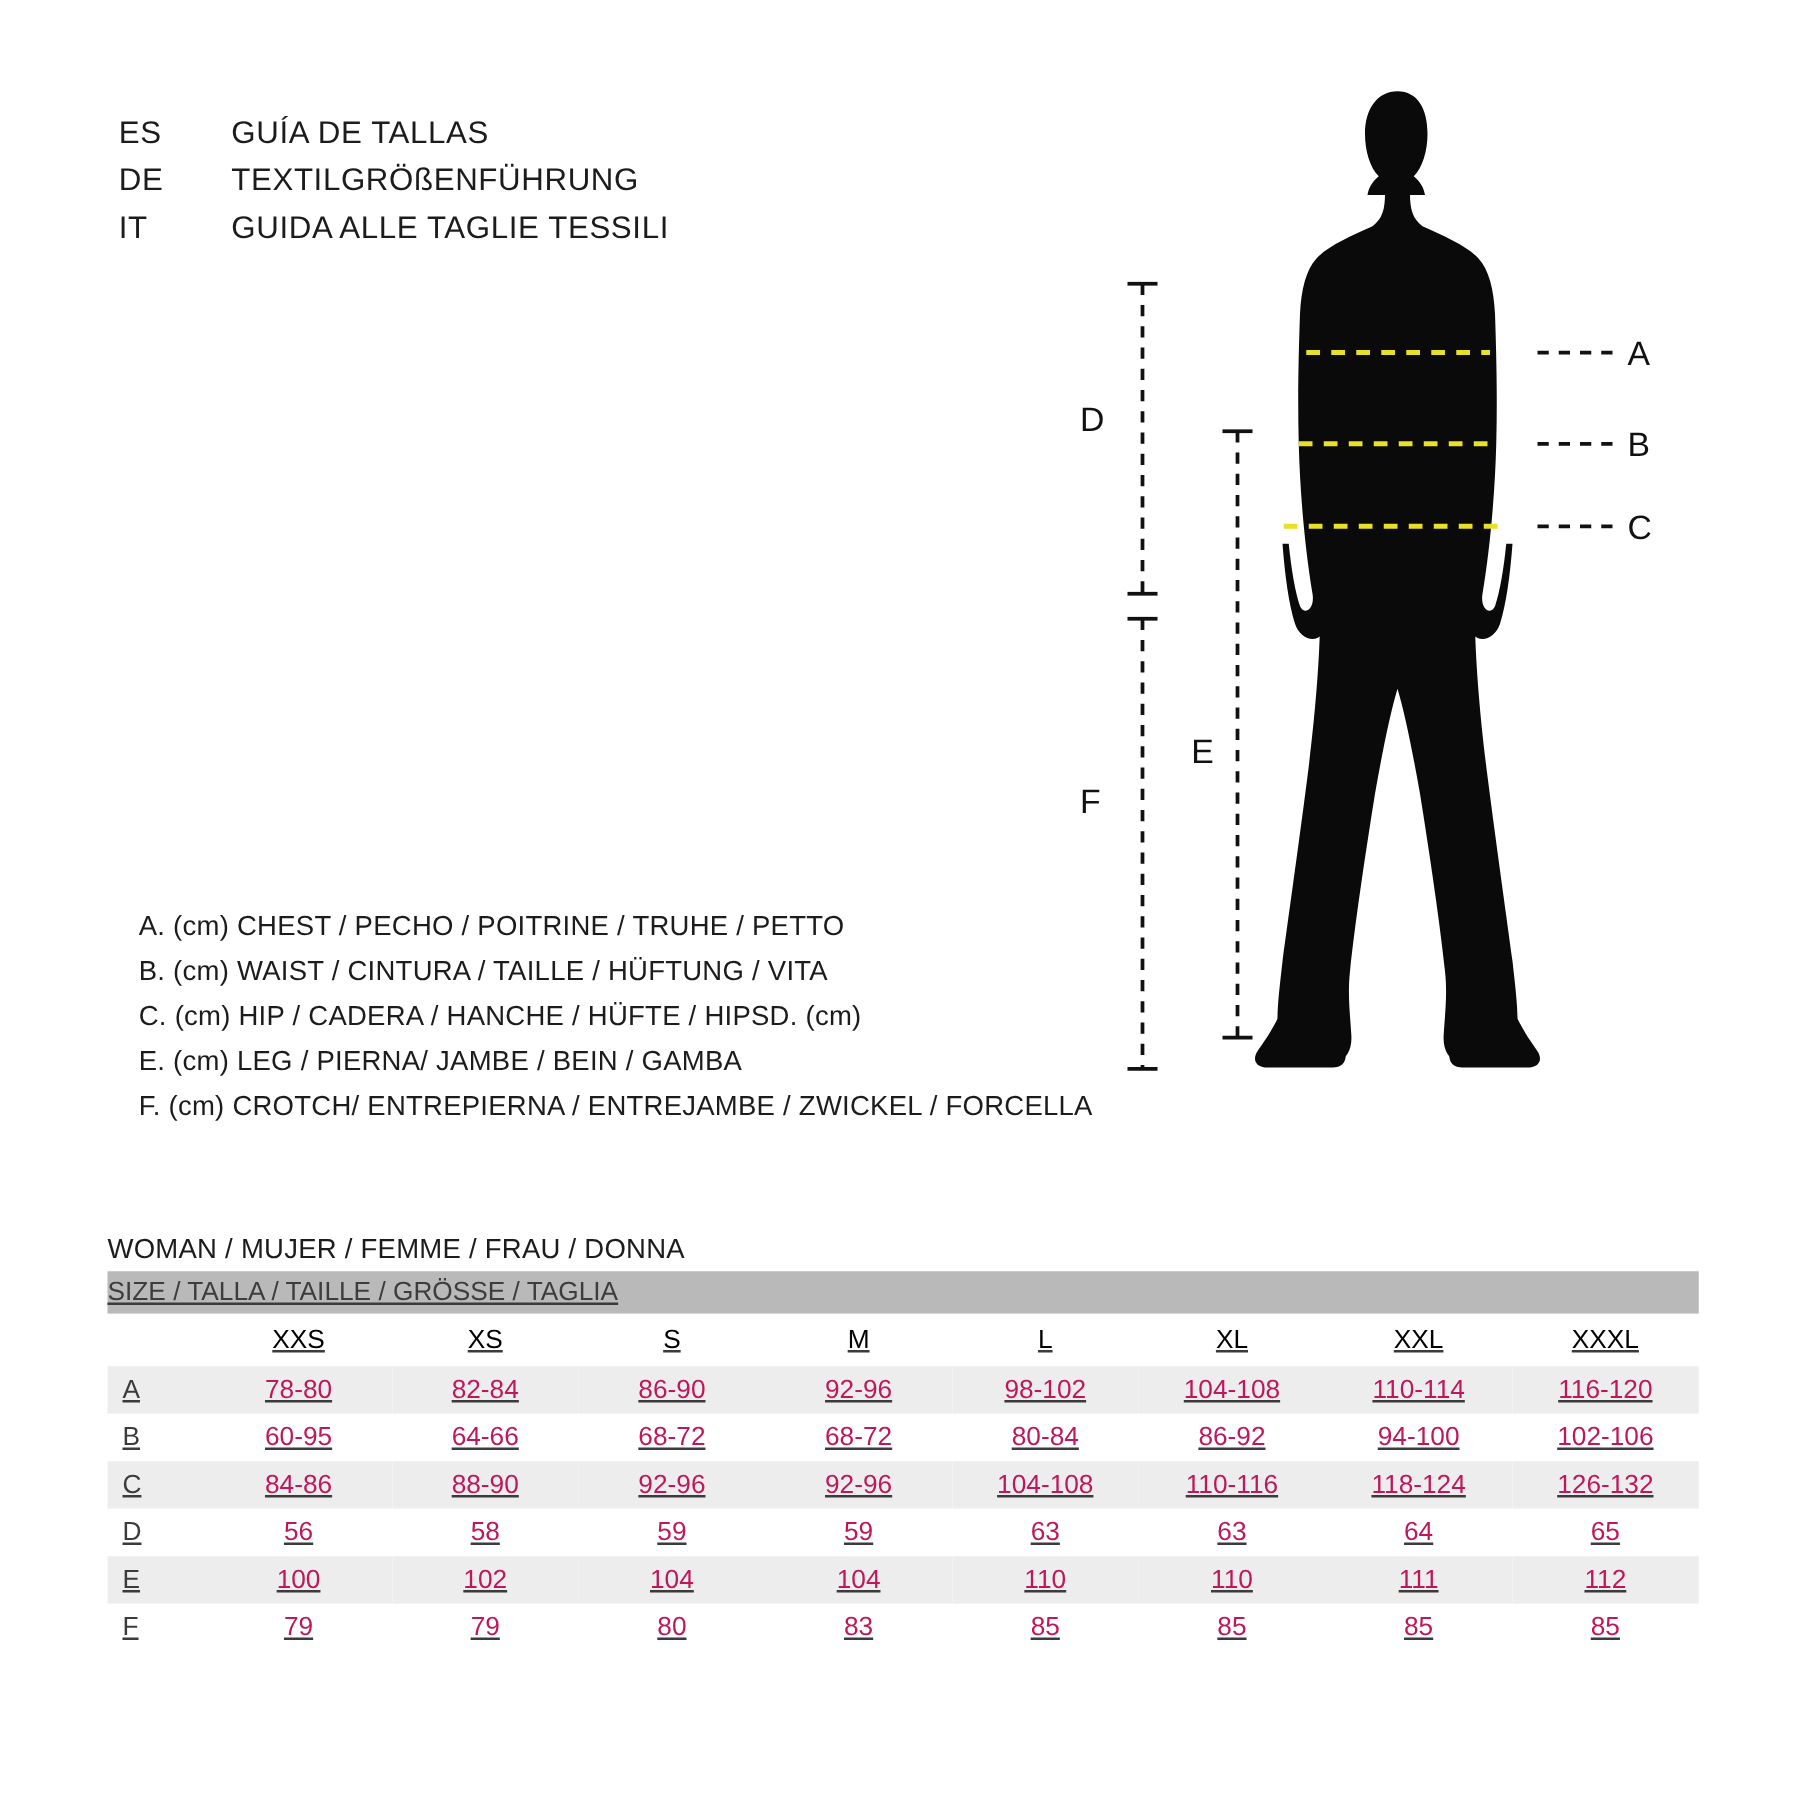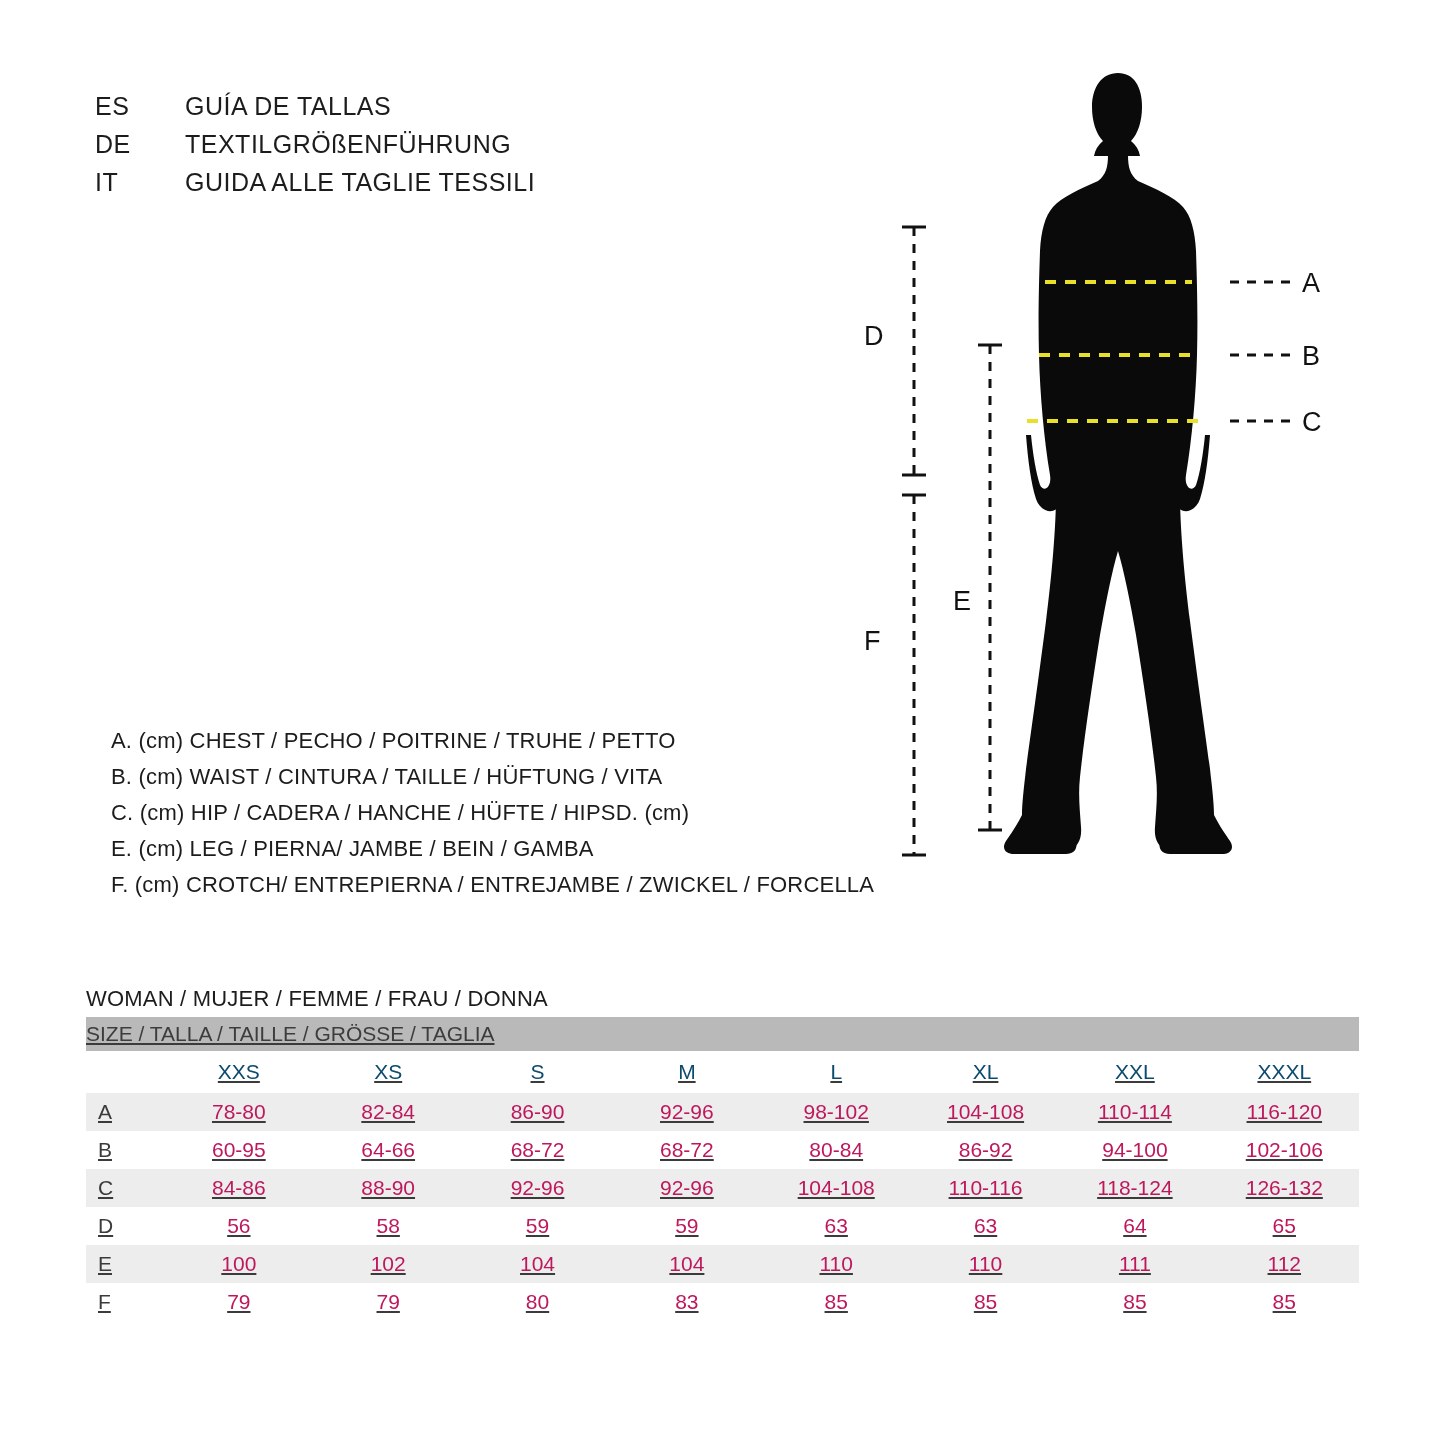--- a/index.html
+++ b/index.html
@@ -88,21 +88,21 @@
     background: #b9b9b9;
     color: #3d3d3d;
     height: 34px;
     text-align: left;
     padding-left: 12px;
     font-size: 21px;
   }
   .col-head td {
     height: 42px;
     text-align: center;
-    color: #0c4a6e;
+    color: #000000;
     background: #ffffff;
   }
   .col-head td.rowlabel {
     text-align: left;
     padding-left: 12px;
   }
   tr.data-row td {
     height: 38px;
     text-align: center;
     color: #be185d;

